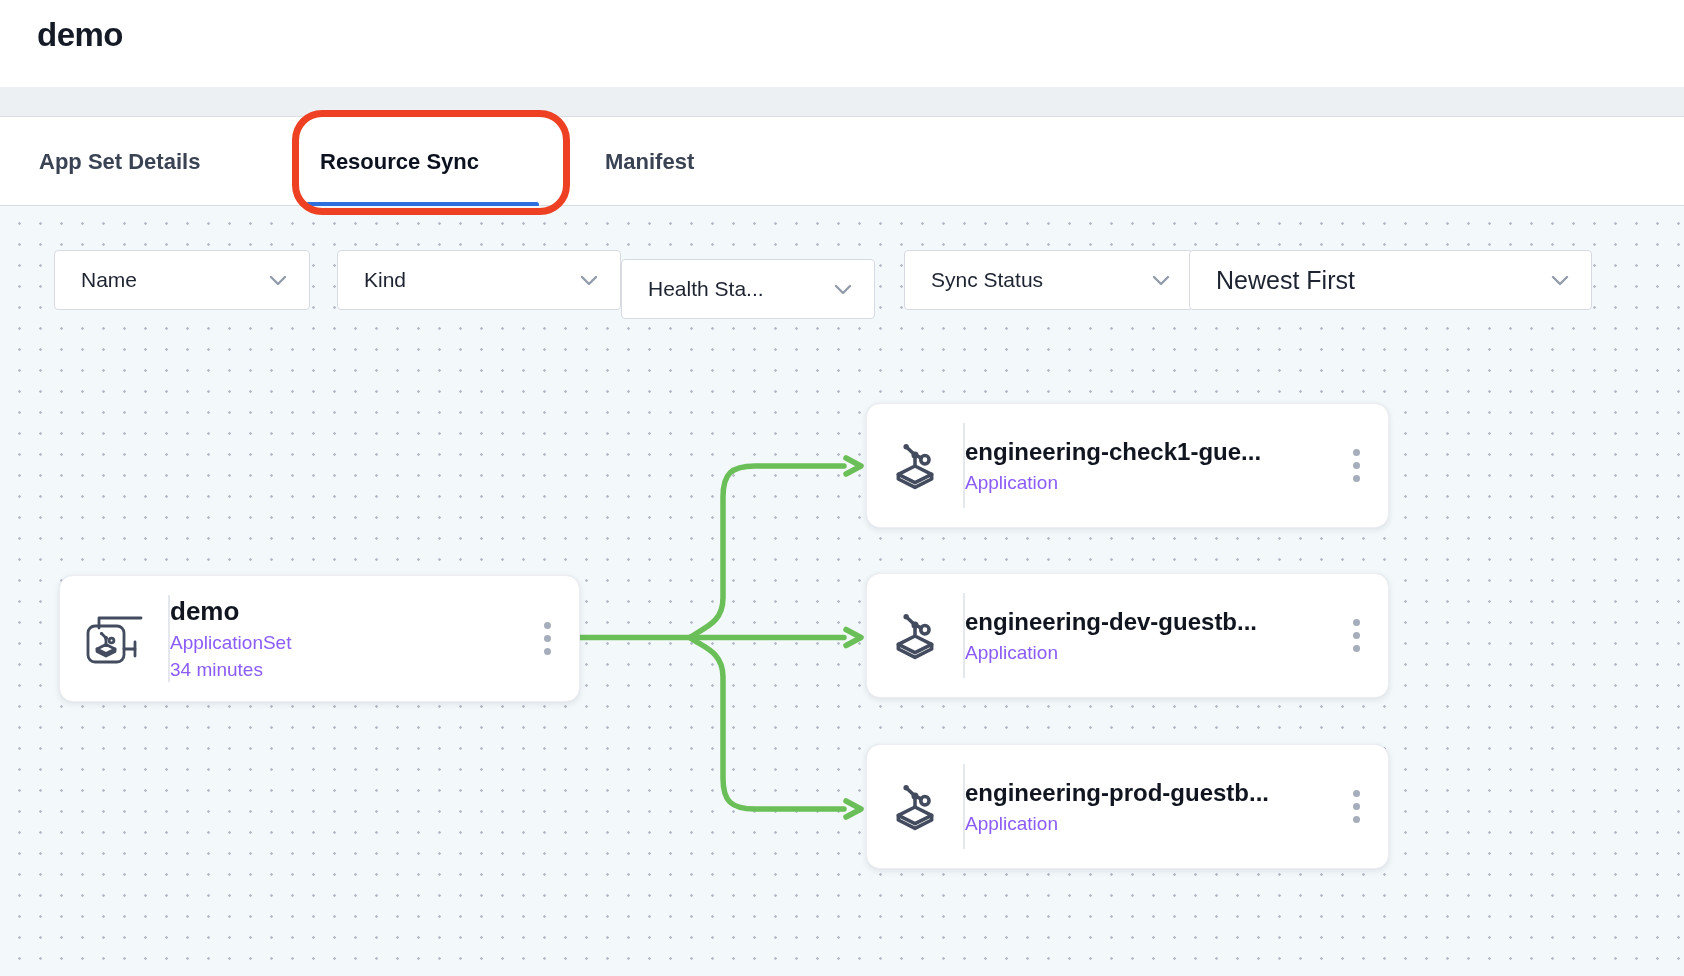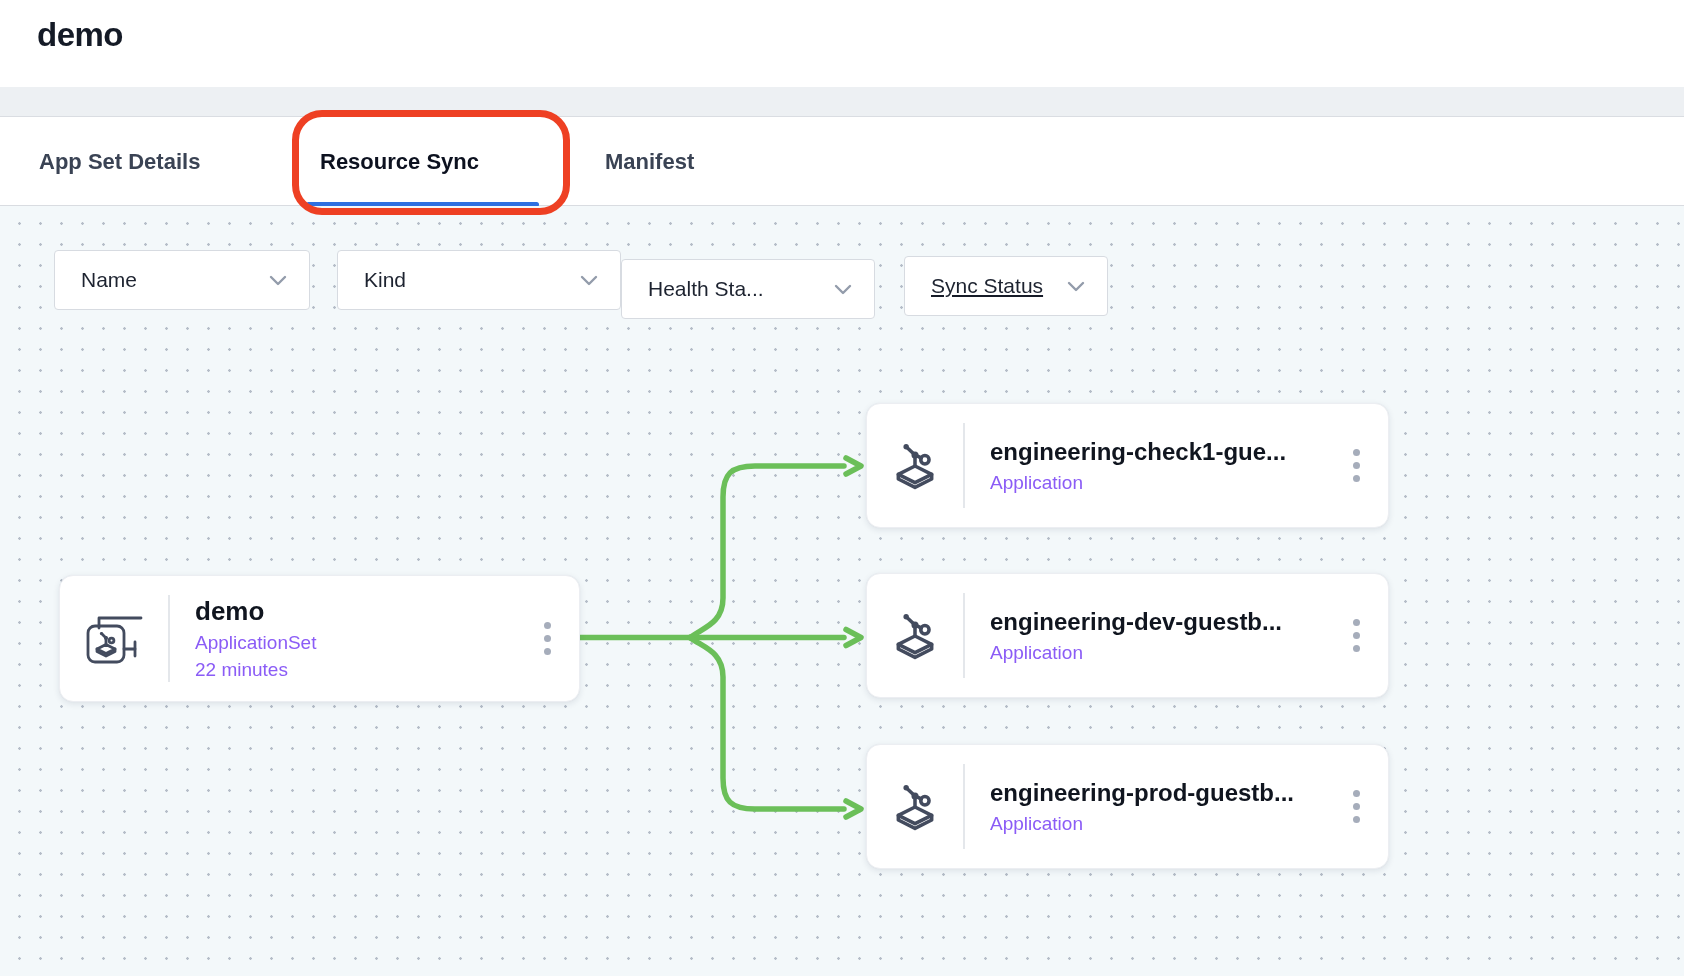--- a/index.html
+++ b/index.html
@@ -28,31 +28,31 @@
             background-size:21px 21px; background-position:9px 7px; }
 
   
   .dd { position:absolute; height:60px; background:#ffffff; border:1.5px solid #d7dbe1; border-radius:4px;
         display:flex; align-items:center; justify-content:space-between; padding:0 22px 0 26px; cursor:pointer; }
   .dd-label { font-size:21px; color:#1d2330; }
   .dd-chev { width:18px; height:11px; flex:none; margin-left:12px; }
   .dd-name   { left:54px;   top:250px; width:256px; }
   .dd-kind   { left:337px;  top:250px; width:284px; }
   .dd-health { left:621px;  top:250px; width:254px;margin-top:9px; }
-  .dd-sync   { left:904px;  top:256px; width:204px;text-decoration:underline; }
+  .dd-sync   { left:904px;  top:250px; width:289px; }
   .dd-sort   { left:1189px; top:250px; width:403px; }
   .dd-sort .dd-label { font-size:25px; }
 
   
   .node { position:absolute; background:#ffffff; border:1px solid #eceef2; border-radius:14px;
           box-shadow:0 2px 6px rgba(25,35,65,.10), 0 0 1px rgba(25,35,65,.05);
           display:flex; align-items:center; cursor:pointer; }
   .node-icon-wrap { flex:none; display:flex; align-items:center; justify-content:center; }
   .node-divider { flex:none; width:2px; align-self:stretch; background:#e4e7eb; margin:19px 0; }
-  .node-body { flex:1 1 auto; min-width:0; padding-left:25px; }
+  .node-body { flex:1 1 auto; min-width:0; }
   .node-title { font-size:24px; font-weight:600; color:#10151f; white-space:nowrap; overflow:hidden; }
   .node-sub { font-size:19px; color:#8b5cf6; margin-top:6px; }
   .kebab { flex:none; width:36px; height:56px; display:flex; flex-direction:column; align-items:center; justify-content:center; gap:6px; margin-right:14px; cursor:pointer; }
   .kebab .dot { width:7px; height:7px; border-radius:50%; background:#a6adbb; }
 
   .node-root { left:59px; top:575px; width:521px; height:127px; }
   .node-root .node-icon-wrap { width:108px; }
   .node-root .node-title { font-size:26px; }
   .node-root .node-sub { font-size:19px; margin-top:5px; }
 
@@ -101,20 +101,26 @@
     </svg>
   </div>
   <div class="dd dd-health">
     <span class="dd-label">Health Sta...</span>
     <svg class="dd-chev" viewBox="0 0 18 11">
       <polyline points="2,2 9,9 16,2" fill="none" stroke="#939cab" stroke-width="2.4" stroke-linecap="round" stroke-linejoin="round"></polyline>
     </svg>
   </div>
   <div class="dd dd-sync">
     <span class="dd-label">Sync Status</span>
+    <svg class="dd-chev" viewBox="0 0 18 11">
+      <polyline points="2,2 9,9 16,2" fill="none" stroke="#939cab" stroke-width="2.4" stroke-linecap="round" stroke-linejoin="round"></polyline>
+    </svg>
+  </div>
+  <div class="dd dd-sort">
+    <span class="dd-label">Newest First</span>
     <svg class="dd-chev" viewBox="0 0 18 11">
       <polyline points="2,2 9,9 16,2" fill="none" stroke="#939cab" stroke-width="2.4" stroke-linecap="round" stroke-linejoin="round"></polyline>
     </svg>
   </div>
 
   <svg class="edges" viewBox="0 0 1684 976">
 
     <path d="M 580 637.5 L 844 637.5"></path>
     <path d="M 846 629.5 L 861 637.5 L 846 645.5"></path>
 
@@ -141,21 +147,21 @@
           <circle cx="28.5" cy="29.5" r="2.4"></circle>
         </g>
         <circle cx="23" cy="27" r="2" fill="#434b5e"></circle>
         <circle cx="18.5" cy="22.5" r="1.6" fill="#434b5e"></circle>
       </svg>
     </div>
     <div class="node-divider"></div>
     <div class="node-body">
       <div class="node-title">demo</div>
       <div class="node-sub">ApplicationSet</div>
-      <div class="node-sub">22 minutes</div>
+      <div class="node-sub">34 minutes</div>
     </div>
     <div class="kebab">
       <span class="dot"></span>
         <span class="dot"></span>
         <span class="dot"></span>
     </div>
   </div>
 
   <div class="node node-child node-c1">
     <div class="node-icon-wrap">

